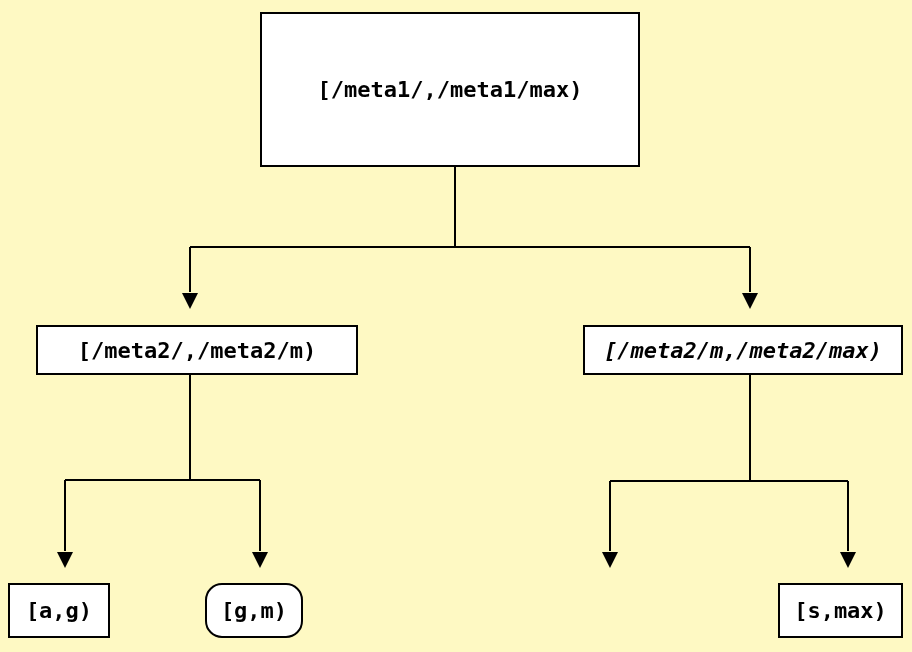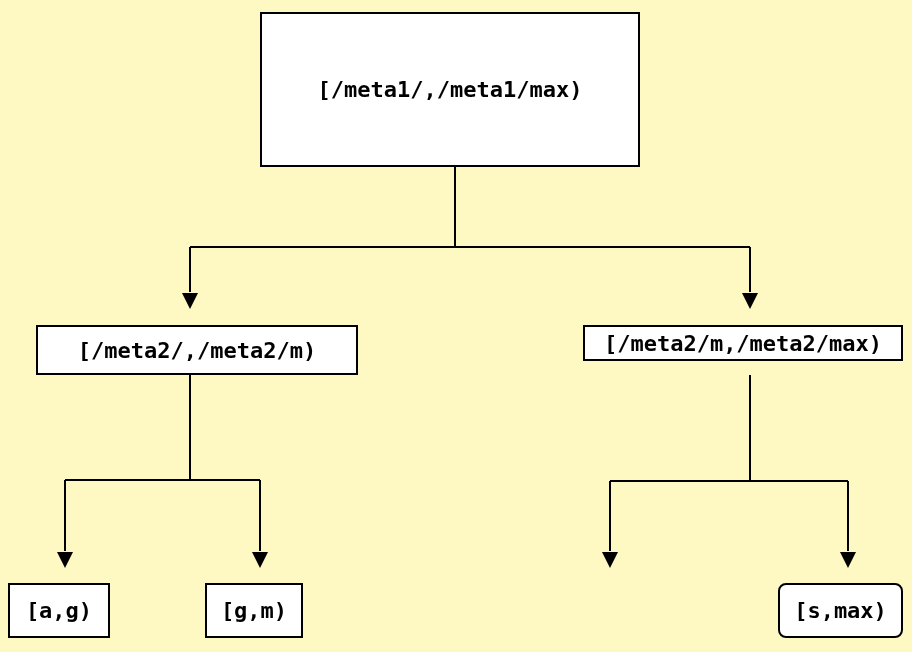--- a/index.html
+++ b/index.html
@@ -31,25 +31,25 @@
     align-items: center;
     justify-content: center;
     font-size: 22px;
     font-weight: 700;
     color: #000000;
     white-space: nowrap;
     letter-spacing: 0;
   }
   .node-root    { left: 260px; top: 12px;  width: 380px; height: 155px; }
   .node-l2-left { left: 36px;  top: 325px; width: 322px; height: 50px; }
-  .node-l2-right{ left: 583px; top: 325px; width: 320px; height: 36px; }
+  .node-l2-right{ left: 583px; top: 325px; width: 320px; height: 50px; font-style: italic; }
   .node-leaf-0  { left: 8px;   top: 583px; width: 102px; height: 55px; }
-  .node-leaf-1  { left: 205px; top: 583px; width: 98px;  height: 55px; }
+  .node-leaf-1  { left: 205px; top: 583px; width: 98px;  height: 55px; border-radius: 17px; }
   .node-leaf-2  { left: 553px; top: 583px; width: 100px; height: 55px; }
-  .node-leaf-3  { left: 778px; top: 583px; width: 125px; height: 55px; border-radius: 8px; }
+  .node-leaf-3  { left: 778px; top: 583px; width: 125px; height: 55px; }
 </style>
 </head>
 <body>
 
 <div class="canvas">
 
   <svg class="connectors" viewBox="0 0 912 652" xmlns="http://www.w3.org/2000/svg" aria-hidden="true">
 
     <g stroke="#000000" stroke-width="2" fill="none">
       <path d="M455 167 V247 M190 247 H750 M190 247 V292 M750 247 V292"></path>

